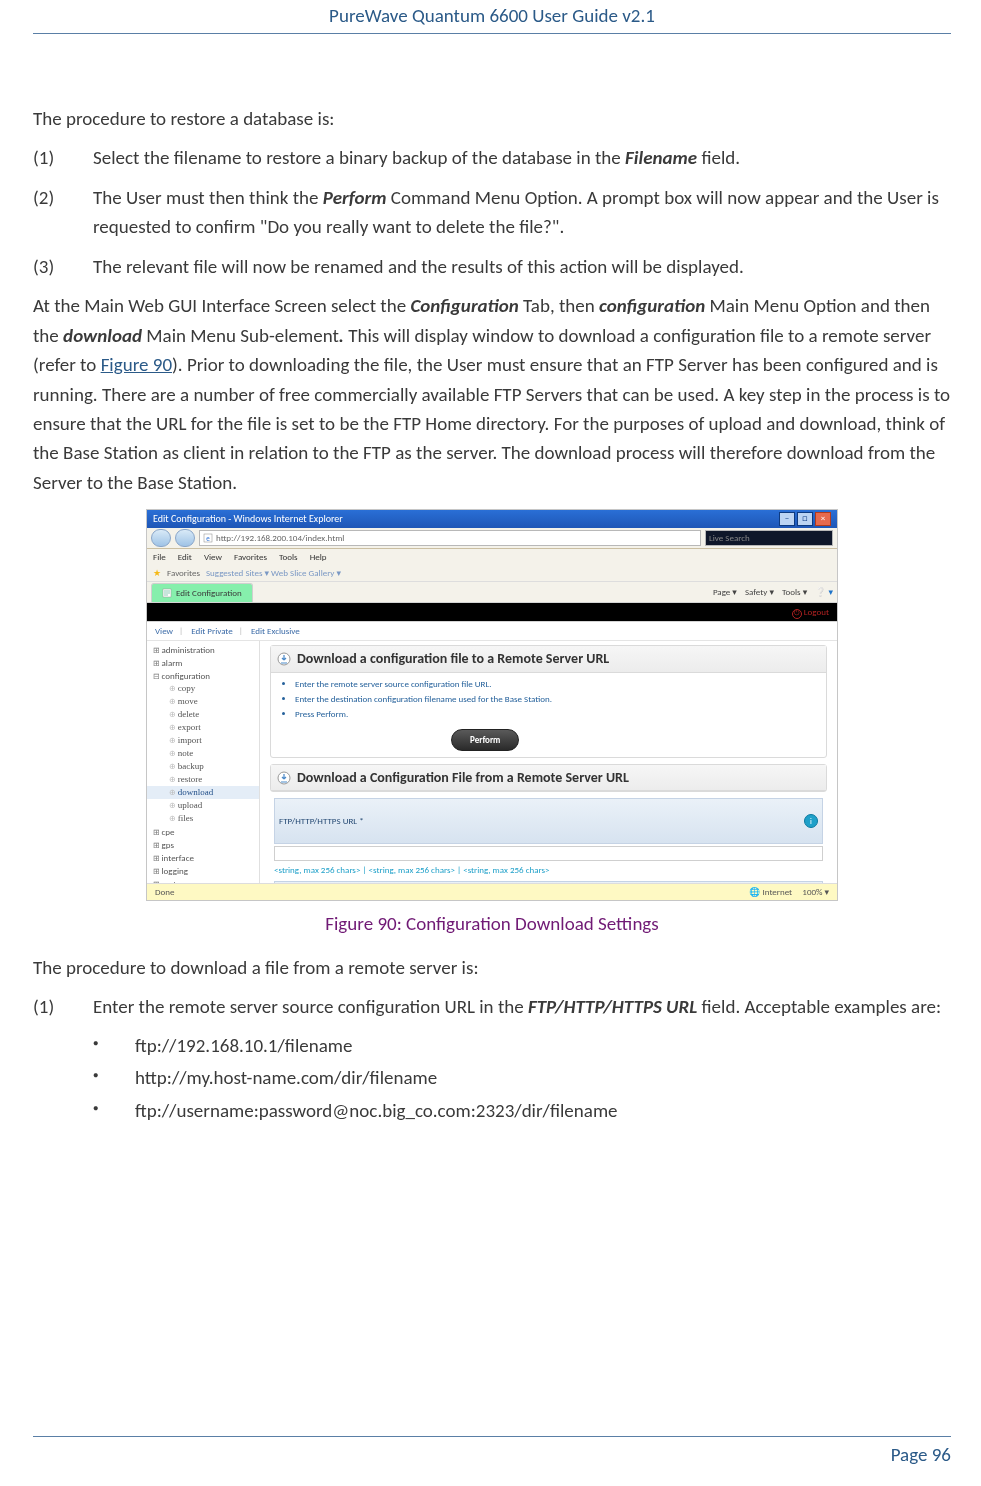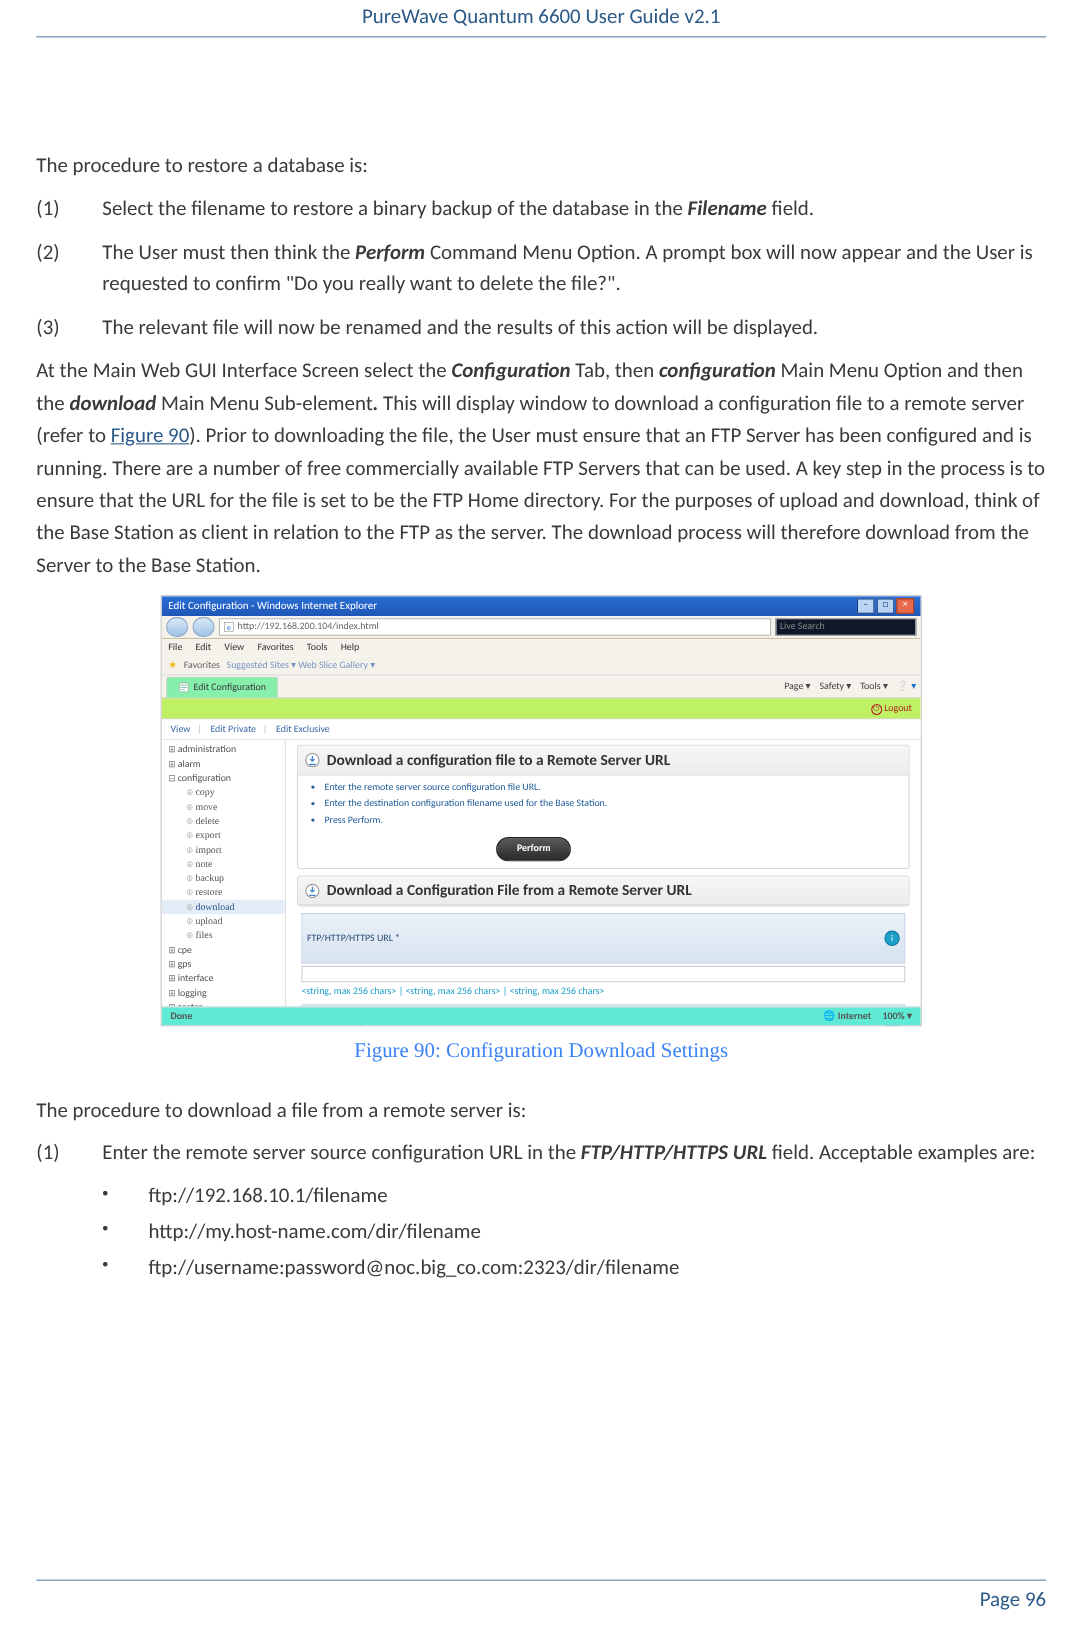--- a/index.html
+++ b/index.html
@@ -17,21 +17,21 @@
   .page {
     padding: 0 30px 0 33px;
     box-sizing: border-box;
   }
   .header {
     text-align: center;
     color: #2b5a88;
     font-size: 19px;
     padding: 4px 0 6px 0;
     border-bottom: 1.5px solid #5a7fa6;
-    margin-bottom: 102px;
+    margin-bottom: 70px;
   }
   .body-text {
     line-height: 1.55;
     color: #3a3a3a;
   }
   .para {
     margin: 0 0 10px 0;
   }
   .ol-row {
     display: flex;
@@ -91,21 +91,21 @@
   .fb-addr .search{ width:120px; height:14px; background:#0f172a; border:1px solid #b8b8b8; font-size:9px; color:#888; padding:0 3px; line-height:14px;}
   .fb-addr .urlbox svg{display:block;}
   .fb-menu { background:#f4f2ea; height:16px; font-size:9px; color:#333; padding:0 6px; line-height:16px;}
   .fb-menu span{ margin-right:10px;}
   .fb-fav { background:#f4f2ea; height:16px; font-size:9px; color:#666; padding:0 6px; line-height:16px; display:flex; align-items:center; gap:6px;}
   .fb-fav .star{color:#f5b917;}
   .fb-tabs { background:#f4f2ea; height:20px; border-top:1px solid #ddd; display:flex; align-items:flex-end; padding:0 4px; justify-content:space-between;}
   .fb-tabs .tab{ background:#86efac; border:1px solid #cfcfcf; border-bottom:none; font-size:9px; padding:2px 10px; border-radius:3px 3px 0 0; display:flex; gap:4px; align-items:center;}
   .fb-tabs .tools{font-size:9px; color:#444; padding-bottom:3px;}
   .fb-tabs .tools span{margin-left:6px;}
-  .fb-subhead { background:#bef264; height:18px; border-top:1px solid #d4d4d4; border-bottom:1px solid #d4d4d4; display:flex; align-items:center; justify-content:space-between; font-size:9px; color:#444; padding:0 8px;}
+  .fb-subhead { background:#000000; height:18px; border-top:1px solid #d4d4d4; border-bottom:1px solid #d4d4d4; display:flex; align-items:center; justify-content:space-between; font-size:9px; color:#444; padding:0 8px;}
   .fb-subhead .logout{color:#b22222;}
   .fb-modes { background:#fff; height:18px; border-bottom:1px solid #e4e4e4; font-size:9px; color:#3a6aa7; padding:0 8px; line-height:18px;}
   .fb-modes span{ margin-right:6px; }
   .fb-modes .sep{ color:#bbb; }
   .fb-body { display:flex; height: 254px; }
   .fb-tree {
     width: 112px;
     background: #fff;
     border-right: 1px solid #e0e0e0;
     font-size: 9px;
@@ -140,28 +140,27 @@
     color:#fff; font-size:9px; font-weight:bold;
     padding:3px 18px; border-radius:11px;
     margin:4px 0 2px 170px;
     border:1px solid #222;
   }
   .field-row { margin:4px 4px; }
   .field-row .flabel{ background:linear-gradient(#eaf1f8,#d7e3f0); border:1px solid #c5d3e5; padding:15px 4px; font-size:9px; font-weight:normal; color:#264a74; display:flex; justify-content:space-between; align-items:center;}
   .field-row .flabel .info{ width:12px; height:12px; border-radius:50%; background:#1fa0c9; color:#fff; font-size:8px; text-align:center; line-height:12px; border:1px solid #0b7aa0;}
   .field-row .finput{ height:13px; border:1px solid #cfcfcf; background:#fff; margin-top:2px;}
   .field-row .fhint{ color:#1fa0c9; font-size:9px; margin-top:2px;}
-  .fb-status { position:absolute; bottom:0; left:0; right:0; height:16px; background:#5eead4; border-top:1px solid #ddd; font-size:9px; color:#555; display:flex; justify-content:space-between; align-items:center; padding:0 8px;font-weight:bold;}
+  .fb-status { position:absolute; bottom:0; left:0; right:0; height:16px; background:#fef9c3; border-top:1px solid #ddd; font-size:9px; color:#555; display:flex; justify-content:space-between; align-items:center; padding:0 8px;}
   .fb-status .globe{color:#1d72c8;}
   .fig-caption {
-    color: #3b82f6;
+    color: #701a75;
     text-align: center;
     font-size: 19px;
-    margin: 8px 0 24px 0;
-    font-family: Liberation Serif, serif;
+    margin: 8px 0 14px 0;
   }
   .bullets {
     margin: 0 0 0 60px;
     padding: 0;
     list-style: none;
   }
   .bullets li {
     position: relative;
     padding-left: 42px;
     margin: 4px 0;

